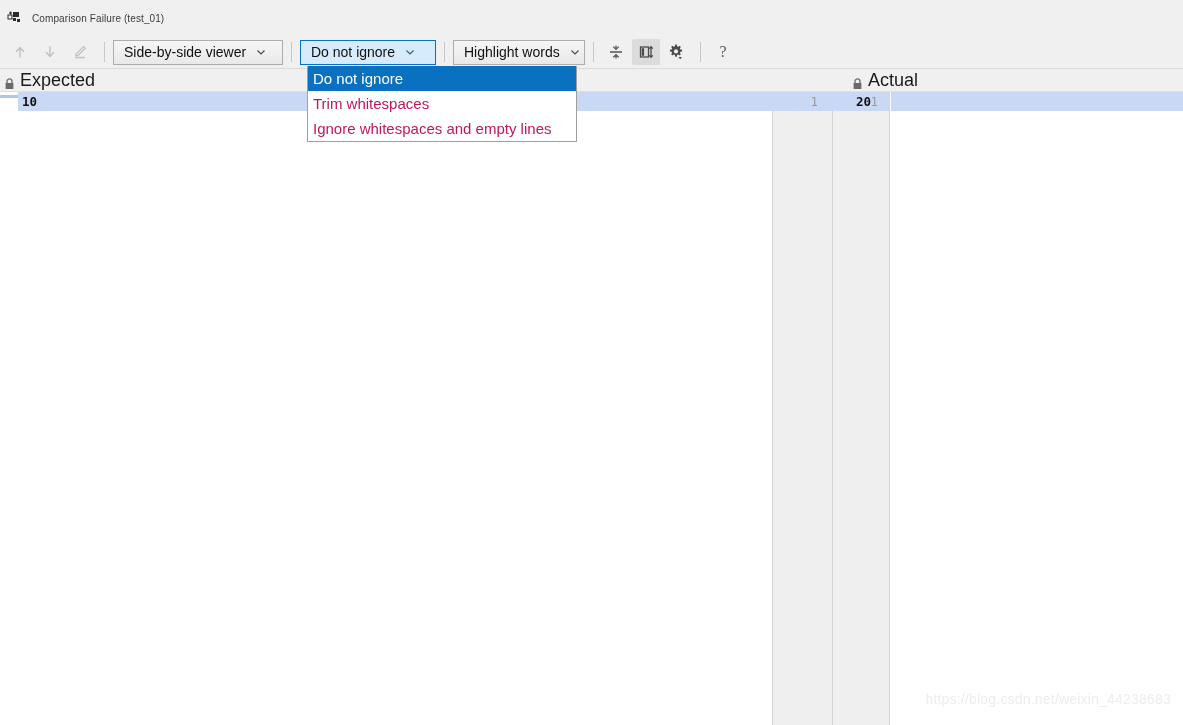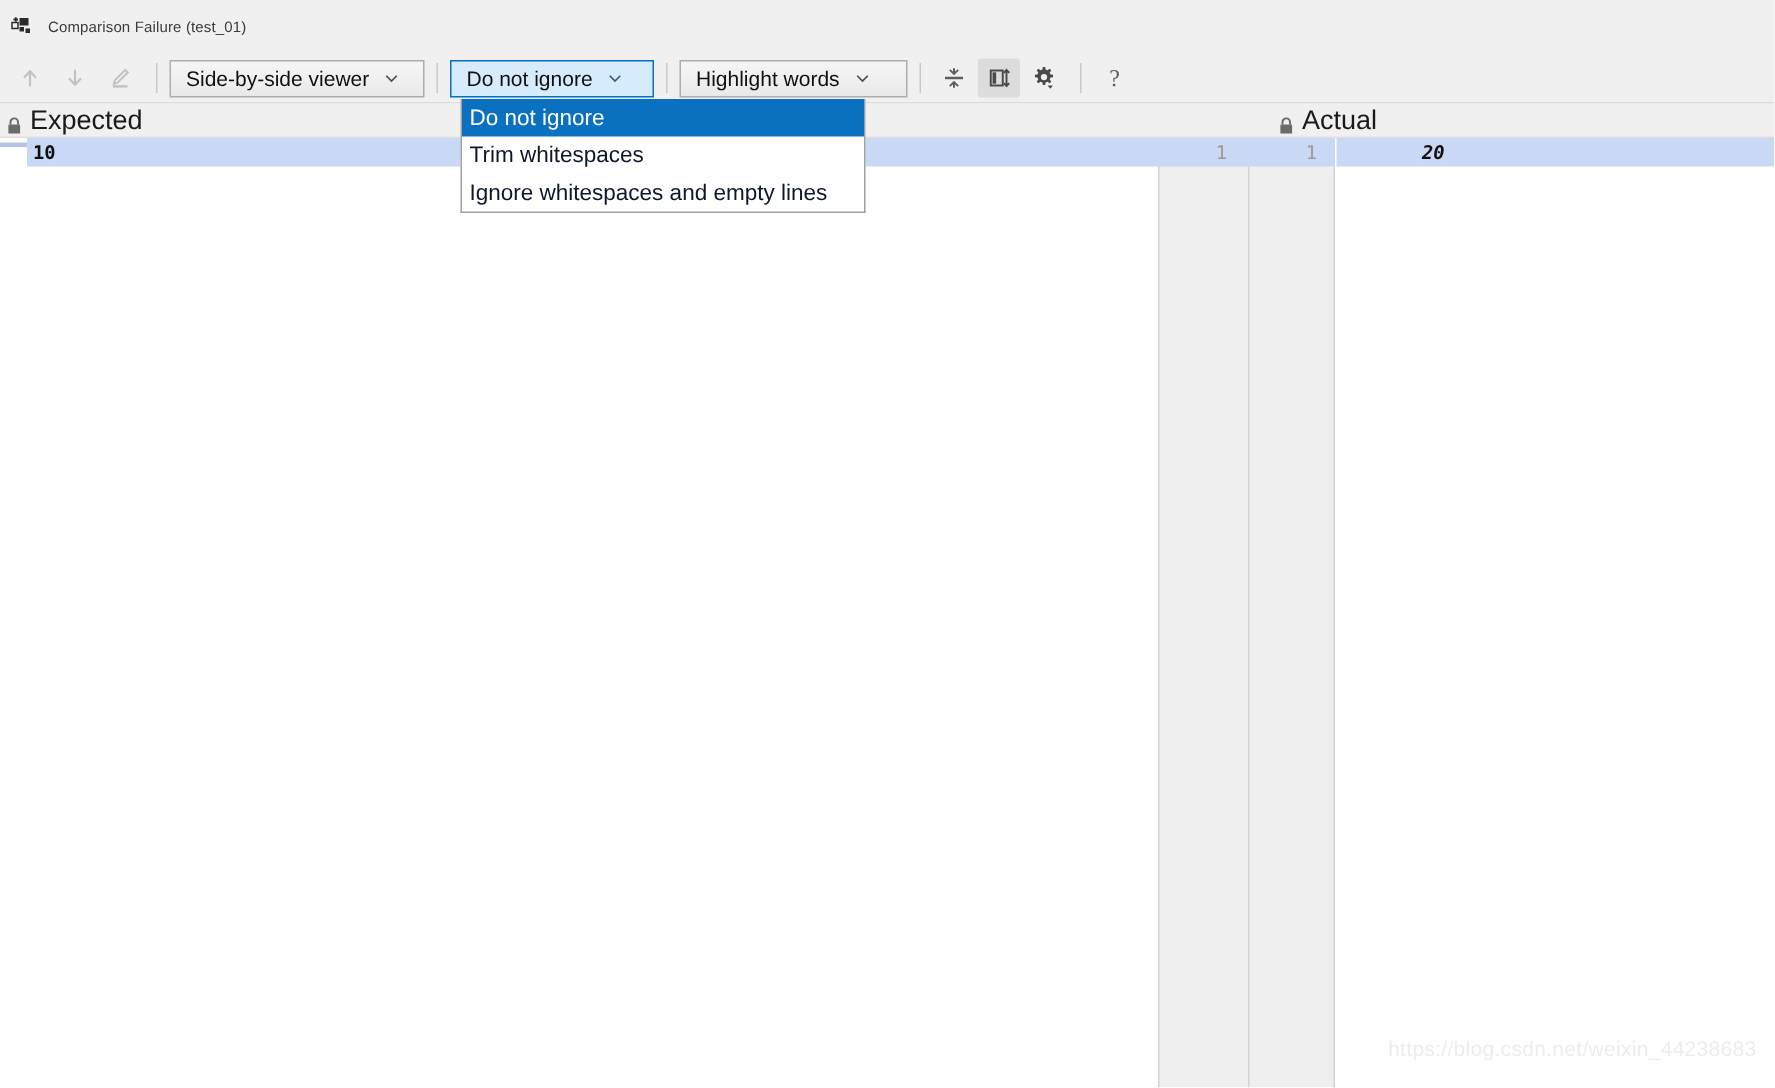--- a/index.html
+++ b/index.html
@@ -92,40 +92,40 @@
     background: #d6ebfb;
   }
   .chev {
     width: 10px;
     height: 10px;
     flex: none;
   }
 
   #combo-viewer { width: 170px; }
   #combo-ignore { width: 136px; }
-  #combo-highlight { width: 152px; }
+  #combo-highlight { width: 132px; }
 
   
   .dropdown {
     position: absolute;
     left: 307px;
     top: 66px;
     width: 270px;
     background: #ffffff;
     border: 1px solid #a0a0a0;
     border-top: none;
     z-index: 50;
     box-sizing: border-box;
   }
   .dd-item {
     height: 25px;
     line-height: 25px;
     padding: 0 6px 0 5px;
     font-size: 15px;
-    color: #0f172a;
+    color: #be185d;
     white-space: nowrap;
   }
   .dd-item.selected {
     background: #0a70c0;
     color: #ffffff;
   }
 
   
   .colheaders {
     height: 22px;
@@ -224,21 +224,21 @@
     position: absolute;
     top: 0;
     height: 15px;
     line-height: 19px;
     font-family: "DejaVu Sans Mono", monospace;
     font-size: 12.5px;
     font-weight: bold;
     color: #101010;
   }
   #expected-value { left: 22px; }
-  #actual-value { left: 948px; font-style: italic; }
+  #actual-value { left: 856px; }
 
   .lineno {
     position: absolute;
     top: 0;
     height: 19px;
     line-height: 19px;
     font-family: "DejaVu Sans Mono", monospace;
     font-size: 12.5px;
     color: #9a9a9a;
     text-align: right;

